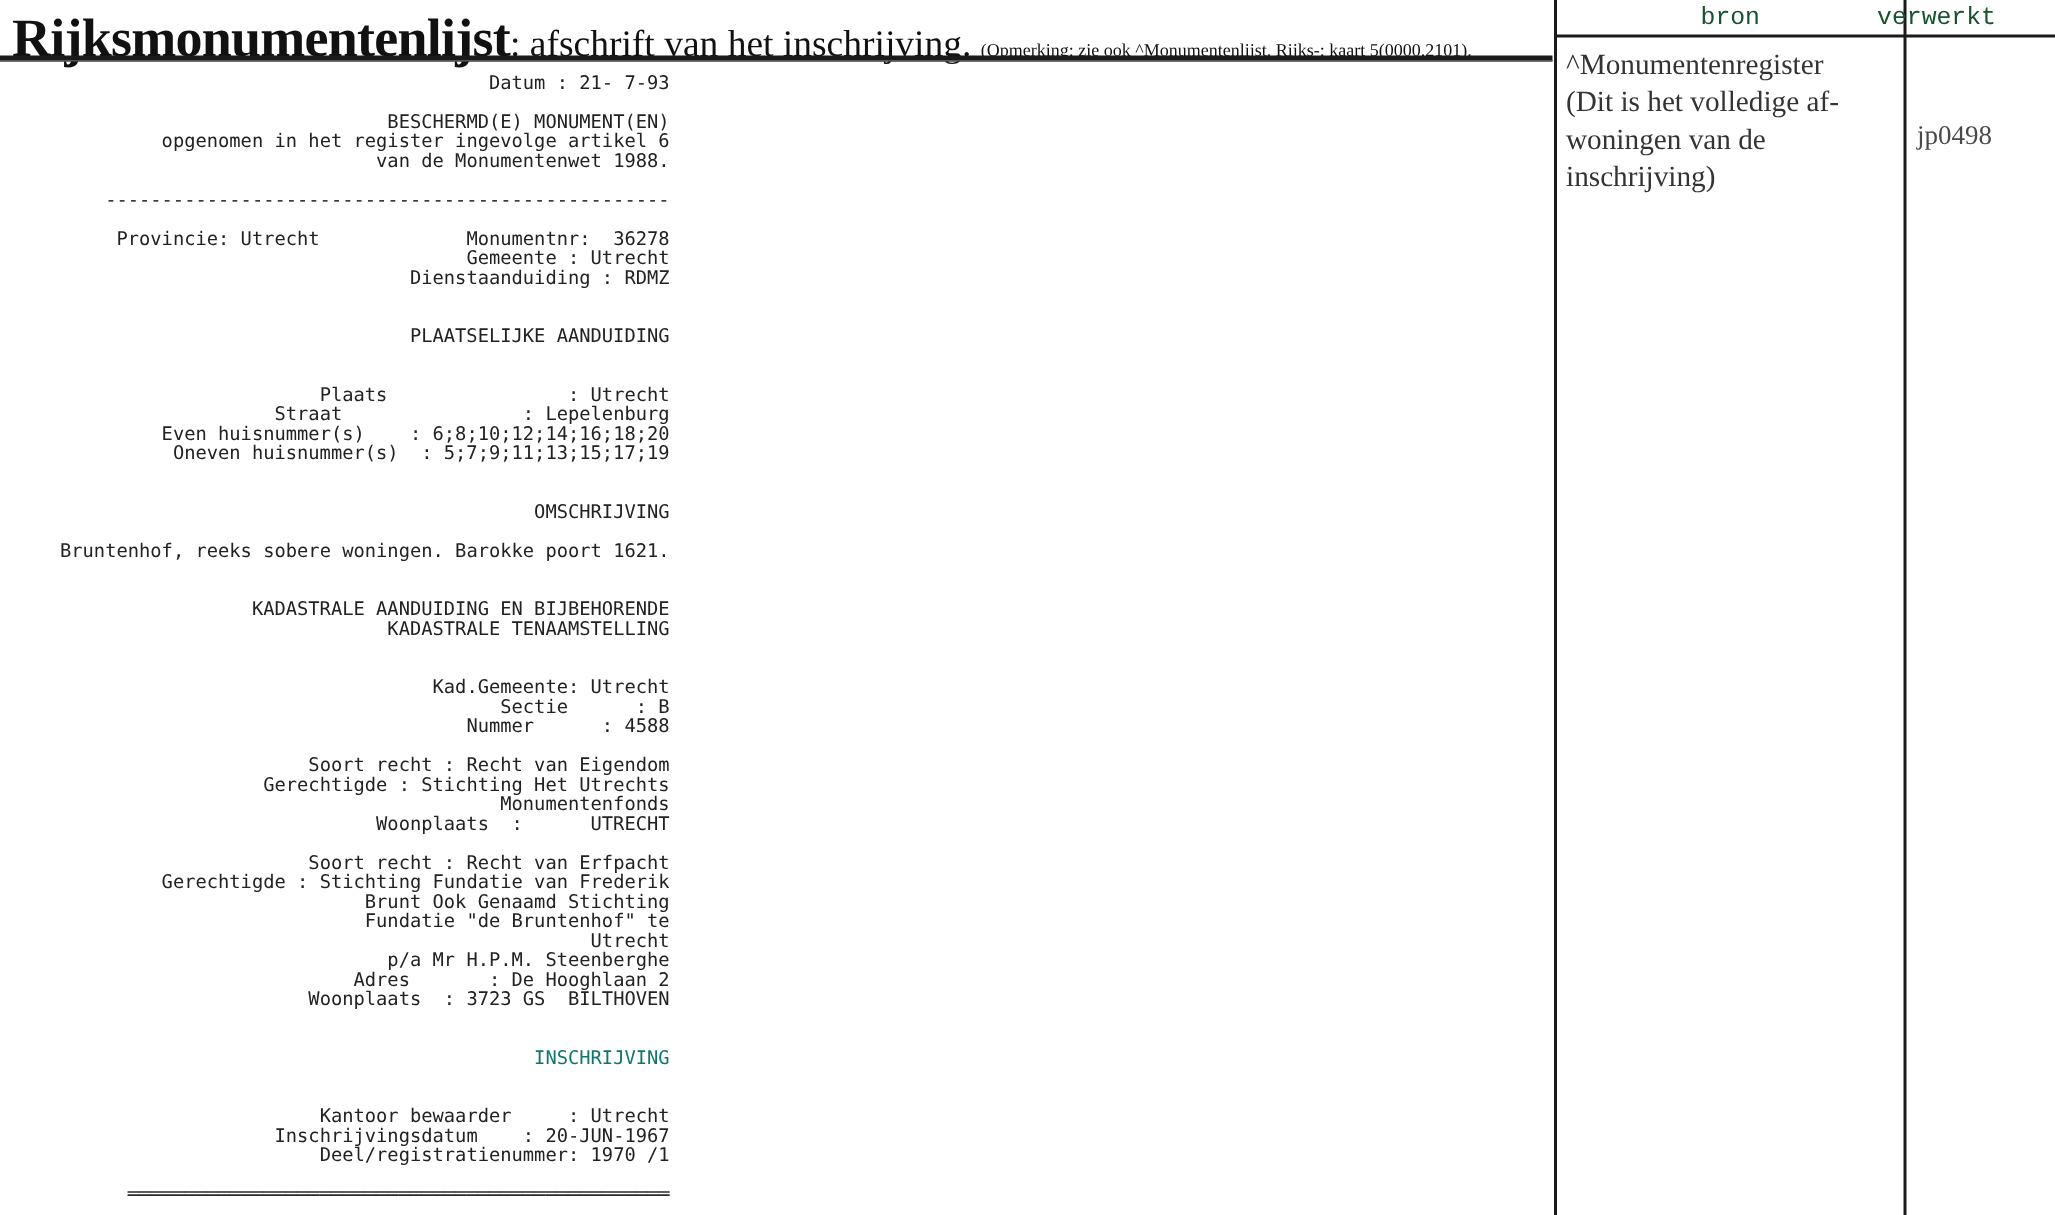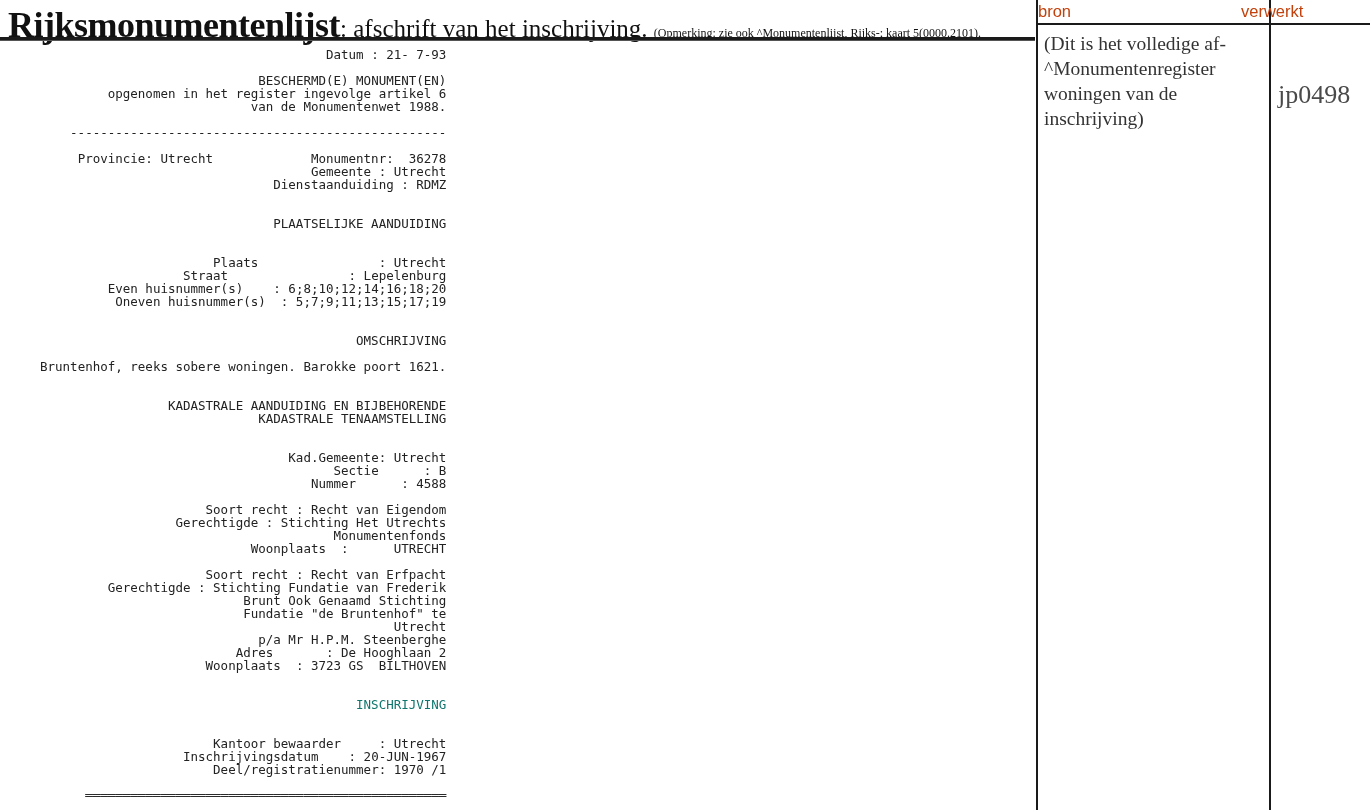--- a/index.html
+++ b/index.html
@@ -33,35 +33,35 @@
   .typewriter .faded   { color:#0f766e; }
   .typewriter .dblline { color:#2b2b2b; }
 
   
   .v-line-1 { position:absolute; left:1036px; top:0; width:2px; height:810px; background:#1a1a1a; }
   .v-line-2 { position:absolute; left:1269px; top:0; width:2px; height:810px; background:#1a1a1a; }
   .sidebar-header-rule { position:absolute; left:1038px; top:23px; width:332px; height:2px; background:#1a1a1a; }
 
   .col-label {
     position:absolute; top:2px;
-    font-family:Liberation Sans, sans-serif;
-    font-size:16.5px; color:#c2410c; text-align:left;
+    font-family:Liberation Mono, monospace;
+    font-size:16.5px; color:#14532d; text-align:center;
   }
   .bron-label     { left:1038px; width:231px; }
   .verwerkt-label { left:1241px; width:100px; }
 
   .bron-content {
     position:absolute; left:1044px; top:31px; width:222px;
     font-family:"Liberation Serif", serif;
     font-size:19.5px; line-height:25px; color:#333;
   }
   .verwerkt-content {
     position:absolute; left:1278px; top:80px;
     font-family:"Liberation Serif", serif;
-    font-size:26px; color:#4a4a4a;
+    font-size:18px; color:#4a4a4a;
   }
 </style>
 </head>
 <body>
 
 <div class="page">
 
   <div class="doc-header">
     <span class="title-bold">Rijksmonumentenlijst</span><span class="title-rest">: afschrift van het inschrijving. </span><span class="title-remark">(Opmerking: zie ook ^Monumentenlijst, Rijks-; kaart 5(0000.2101).</span>
   </div>
@@ -70,20 +70,20 @@
   <div class="typewriter"><div>                              Datum : 21- 7-93</div><div>&nbsp;</div><div>              BESCHERMD(E) MONUMENT(EN)</div><div>    opgenomen in het register ingevolge artikel 6</div><div>             van de Monumentenwet 1988.</div><div>&nbsp;</div><div>--------------------------------------------------</div><div>&nbsp;</div><div>Provincie: Utrecht             Monumentnr:  36278</div><div>Gemeente : Utrecht</div><div>Dienstaanduiding : RDMZ</div><div>&nbsp;</div><div>&nbsp;</div><div>             PLAATSELIJKE AANDUIDING</div><div>&nbsp;</div><div>&nbsp;</div><div>Plaats                : Utrecht</div><div>Straat                : Lepelenburg</div><div>Even huisnummer(s)    : 6;8;10;12;14;16;18;20</div><div>Oneven huisnummer(s)  : 5;7;9;11;13;15;17;19</div><div>&nbsp;</div><div>&nbsp;</div><div>                  OMSCHRIJVING</div><div>&nbsp;</div><div>Bruntenhof, reeks sobere woningen. Barokke poort 1621.</div><div>&nbsp;</div><div>&nbsp;</div><div>       KADASTRALE AANDUIDING EN BIJBEHORENDE</div><div>            KADASTRALE TENAAMSTELLING</div><div>&nbsp;</div><div>&nbsp;</div><div>Kad.Gemeente: Utrecht</div><div>Sectie      : B</div><div>Nummer      : 4588</div><div>&nbsp;</div><div>       Soort recht : Recht van Eigendom</div><div>       Gerechtigde : Stichting Het Utrechts</div><div>                     Monumentenfonds</div><div>       Woonplaats  :      UTRECHT</div><div>&nbsp;</div><div>       Soort recht : Recht van Erfpacht</div><div>       Gerechtigde : Stichting Fundatie van Frederik</div><div>                     Brunt Ook Genaamd Stichting</div><div>                     Fundatie "de Bruntenhof" te</div><div>                     Utrecht</div><div>                     p/a Mr H.P.M. Steenberghe</div><div>       Adres       : De Hooghlaan 2</div><div>       Woonplaats  : 3723 GS  BILTHOVEN</div><div>&nbsp;</div><div>&nbsp;</div><div class="faded">                  INSCHRIJVING</div><div>&nbsp;</div><div>&nbsp;</div><div>Kantoor bewaarder     : Utrecht</div><div>Inschrijvingsdatum    : 20-JUN-1967</div><div>Deel/registratienummer: 1970 /1</div><div>&nbsp;</div><div class="dblline">════════════════════════════════════════════════</div></div>
 
   <div class="v-line-1"></div>
   <div class="v-line-2"></div>
   <div class="sidebar-header-rule"></div>
 
   <div class="col-label bron-label">bron</div>
   <div class="col-label verwerkt-label">verwerkt</div>
 
   <div class="bron-content">
+      <div>^Monumentenregister</div>
       <div>(Dit is het volledige af-</div>
-      <div>^Monumentenregister</div>
       <div>woningen van de inschrijving)</div>
     </div>
 
   <div class="verwerkt-content">jp0498</div>
 
 </div>
 
 </body></html>

